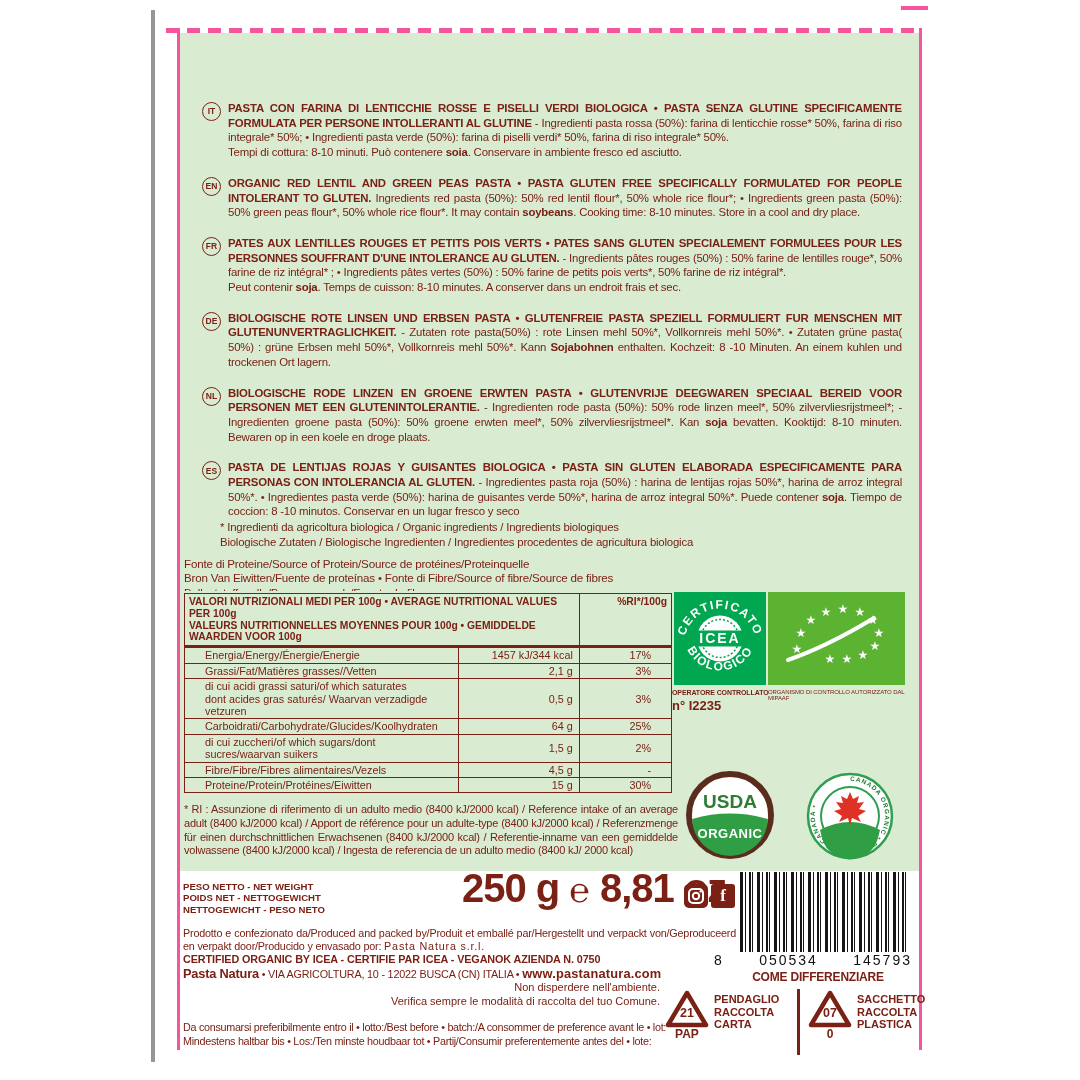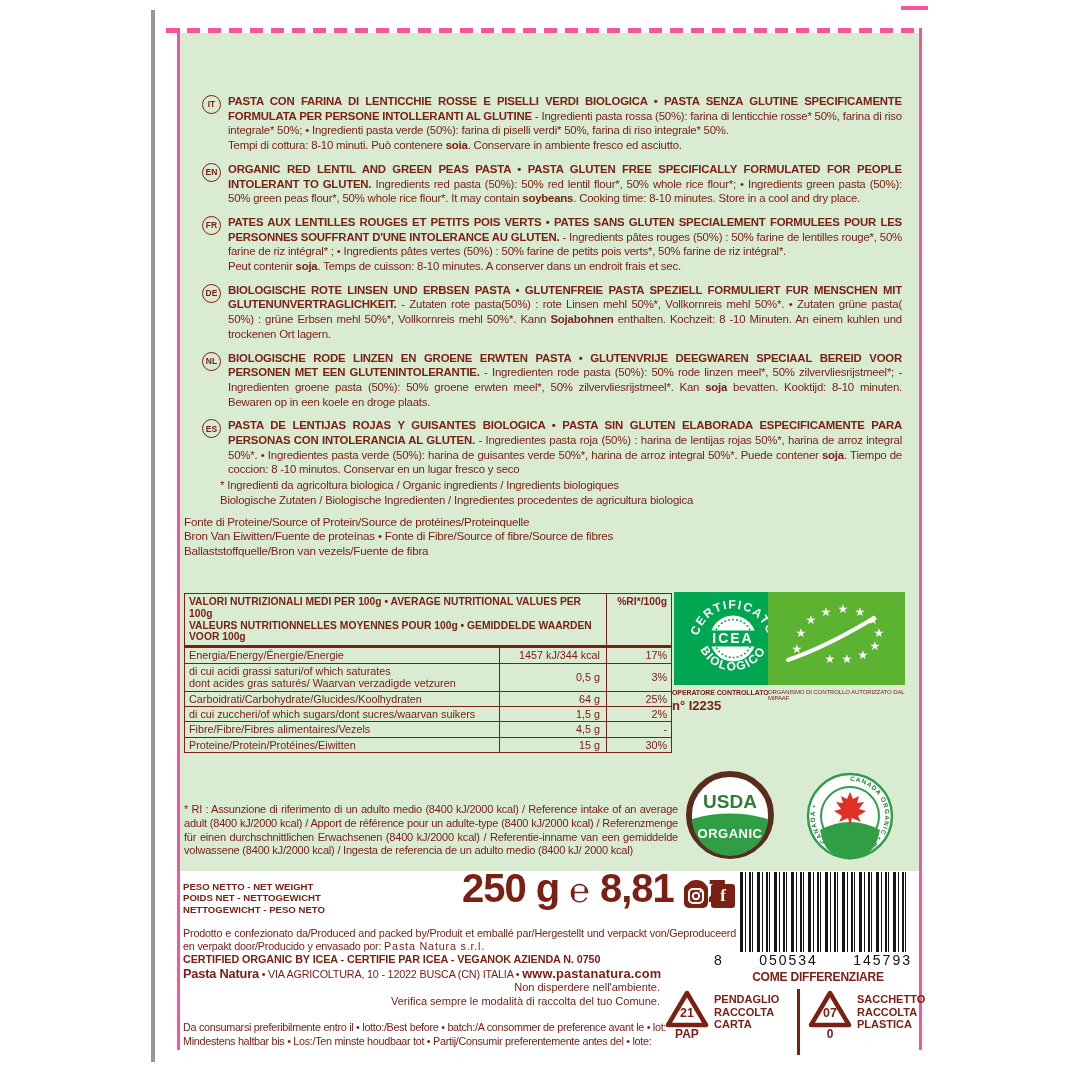--- a/index.html
+++ b/index.html
@@ -10,40 +10,40 @@
   .cut-dash-top{position:absolute;left:166px;top:28px;width:756px;height:5px;
     background:repeating-linear-gradient(90deg,#f4559c 0 13px,rgba(0,0,0,0) 13px 21px);}
   .cut-tick{position:absolute;left:901px;top:6px;width:27px;height:4px;background:#f4559c;}
   .cut-left{position:absolute;left:177px;top:28px;width:3px;height:1022px;background:#f4559c;}
   .cut-right{position:absolute;left:919px;top:28px;width:3px;height:1022px;background:#f4559c;}
   
   .panel{position:absolute;left:180px;top:33px;width:739px;height:838px;background:#d9ecd2;}
   
   .flow{position:absolute;left:4px;top:52px;width:718px;height:506px;overflow:hidden;
         font-size:11.4px;line-height:14.7px;letter-spacing:-0.2px;text-align:justify;}
-  .para{display:flex;gap:7px;margin:9px 0 1px 18px;}
+  .para{display:flex;gap:7px;margin:16px 0 1px 18px;}
   .lang-badge{flex:0 0 17px;width:17px;height:17px;border:1.7px solid #7a2015;border-radius:50%;
         font-size:8.5px;font-weight:700;display:flex;align-items:center;justify-content:center;
         letter-spacing:0;margin-top:1px;}
   .ptext{flex:1;}
   .bld{font-weight:700;}
   .org-note{margin-left:36px;}
   .src{margin-top:7px;font-size:11.6px;}
   
   .nut{position:absolute;left:4px;top:560px;width:488px;border-collapse:collapse;
        font-size:10.8px;line-height:1.15;color:#7a2015;}
-  .nut td,.nut th{border:1.6px solid #7a2015;padding:1px 4px;}
+  .nut td,.nut th{border:1.6px solid #7a2015;padding:1px 20px;}
   .nut thead th{border-bottom:3px solid #7a2015;font-size:10.3px;text-align:left;padding:2px 4px;}
   .nut .thr{text-align:right;vertical-align:top;}
   .nut td.val{text-align:right;width:96px;padding-right:6px;white-space:nowrap;margin-top:32px;}
   .nut td.ri{text-align:right;width:56px;}
   .ri-note{position:absolute;left:4px;top:770px;width:494px;font-size:11px;line-height:13.8px;
        text-align:justify;letter-spacing:-0.2px;}
   
-  .icea-box{position:absolute;left:494px;top:559px;width:92px;height:93px;background:#00a650;padding-left:13px;}
+  .icea-box{position:absolute;left:494px;top:559px;width:92px;height:93px;background:#00a650;}
   .icea-cap{position:absolute;left:492px;top:656px;width:100px;font-size:7px;font-weight:700;letter-spacing:-0.1px;}
   .icea-num{position:absolute;left:492px;top:665px;width:100px;font-size:13px;font-weight:700;}
   .eu-box{position:absolute;left:588px;top:559px;width:137px;height:93px;background:#5bb331;}
   .eu-cap{position:absolute;left:588px;top:656px;width:140px;font-size:6px;letter-spacing:-0.1px;}
   .eu-lines{position:absolute;left:588px;top:664px;width:145px;font-size:12px;font-weight:700;line-height:13.6px;}
   .usda{position:absolute;left:505px;top:737px;width:90px;height:90px;}
   .canada{position:absolute;left:626px;top:739px;width:88px;height:88px;}
   
   .wt-labels{position:absolute;left:183px;top:881px;font-size:9.6px;font-weight:700;line-height:11.4px;}
   .wt-value{position:absolute;left:462px;top:866px;font-size:40px;font-weight:700;letter-spacing:-1px;white-space:nowrap;}
@@ -134,20 +134,25 @@
           <th class="thr">%RI*/100g</th>
         </tr>
       </thead>
       <tbody id="nut-body">
           <tr>
             <td>Energia/Energy/Énergie/Energie</td>
             <td class="val">1457 kJ/344 kcal</td>
             <td class="ri">17%</td>
           </tr>
           <tr>
+            <td>Grassi/Fat/Matières grasses//Vetten</td>
+            <td class="val">2,1 g</td>
+            <td class="ri">3%</td>
+          </tr>
+          <tr>
             <td>di cui acidi grassi saturi/of which saturates<br>dont acides gras saturés/ Waarvan verzadigde vetzuren</td>
             <td class="val">0,5 g</td>
             <td class="ri">3%</td>
           </tr>
           <tr>
             <td>Carboidrati/Carbohydrate/Glucides/Koolhydraten</td>
             <td class="val">64 g</td>
             <td class="ri">25%</td>
           </tr>
           <tr>

